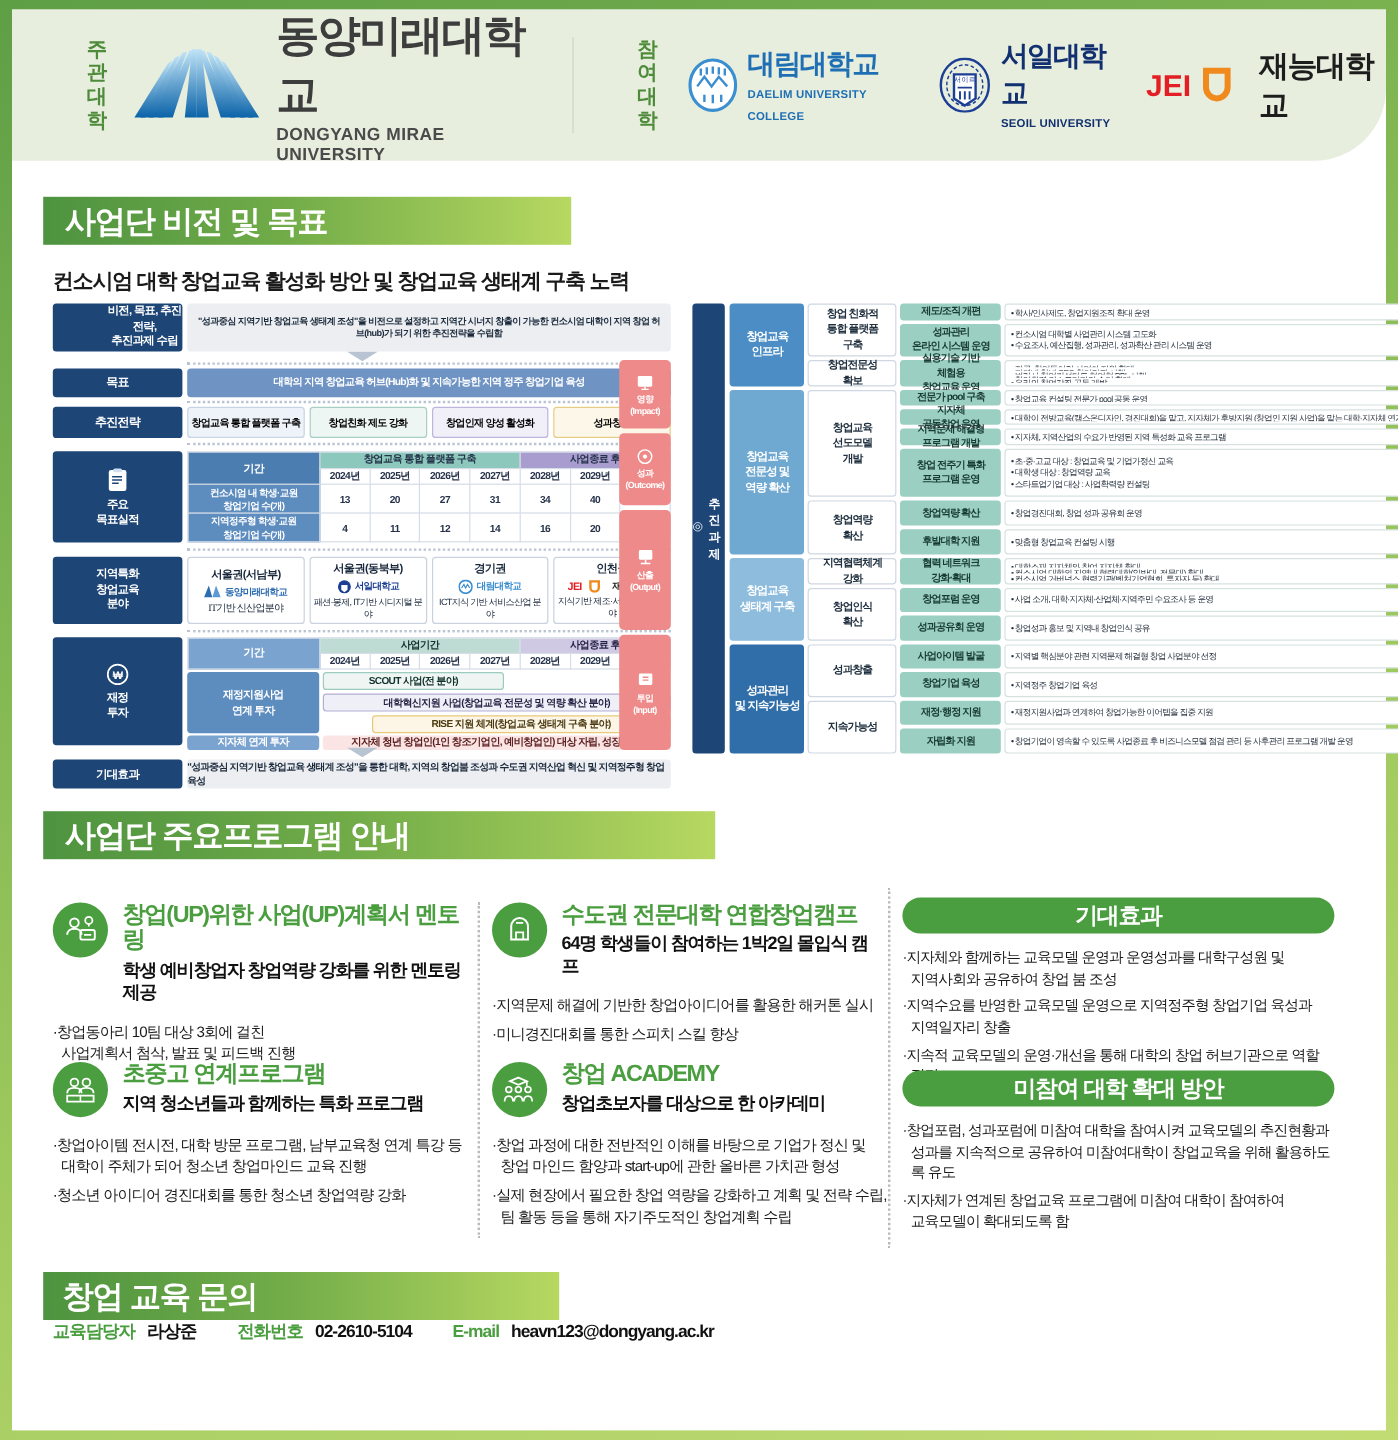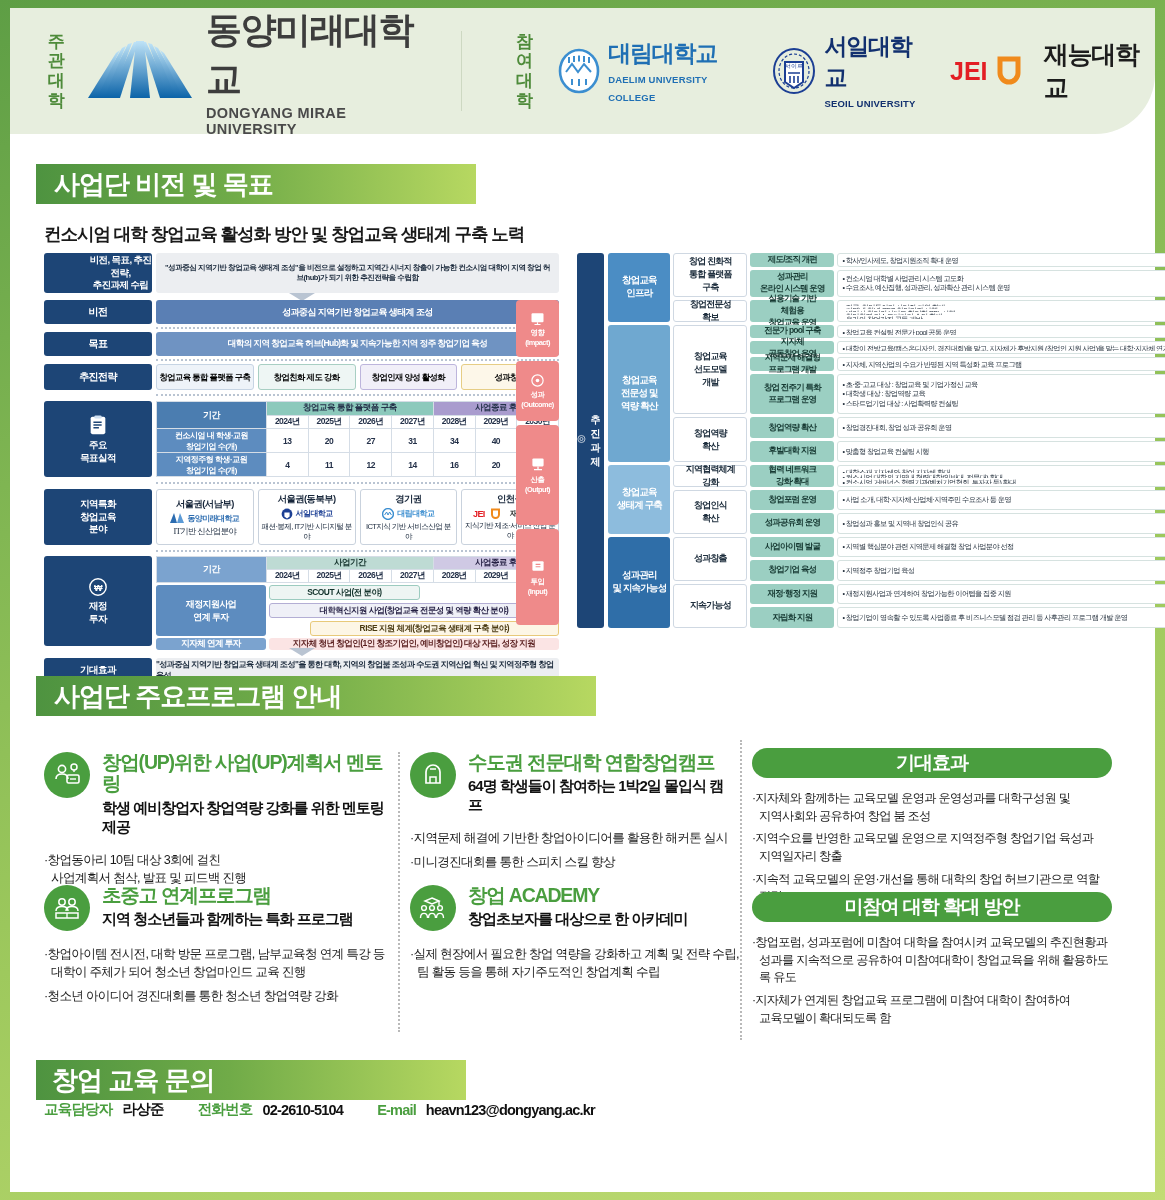--- a/index.html
+++ b/index.html
@@ -21,21 +21,21 @@
   #sheet {
     position: absolute; left: 10px; top: 8px; width: 1145px; height: 1184px;
     background: #ffffff;
     border-radius: 0 0 0 0;
   }
   
   .header {
     position: absolute; left: 10px; top: 8px; width: 1145px; height: 126px;
     background: #e7eede;
     border-radius: 0 0 60px 0;
-    display: flex; align-items: center;
+    display: flex; align-items: center; padding-left: 25px;
   }
   .hdr-badge {
     font-size: 17px; font-weight: bold; color: #4e8b3a; line-height: 1.15;
     text-align: center; margin-left: 30px; letter-spacing: -.5px;
   }
   .logo-dm { display: flex; align-items: center; margin-left: 14px; }
   .fan { width: 108px; height: 62px; position: relative; }
   .dm-name { margin-left: 12px; }
   .dm-kr { font-size: 36px; font-weight: bold; color: #3d3d3d; letter-spacing: -1.5px; }
   .dm-en { font-size: 14.5px; font-weight: bold; color: #4a4a4a; letter-spacing: .4px; margin-top: 1px;}
@@ -222,25 +222,20 @@
       <div style="flex:1;background:#eceef1;border-radius:3px;display:flex;align-items:center;
                   padding:3px 8px;font-size:7.6px;line-height:1.35;letter-spacing:-.5px;
                   color:#1b2a3c;text-align:center;font-weight:bold;">"성과중심 지역기반 창업교육 생태계 조성"을 비전으로 설정하고 지역간 시너지 창출이 가능한 컨소시엄 대학이 지역 창업 허브(hub)가 되기 위한 추진전략을 수립함</div>
     </div>
     <div style="height:6px;display:flex;justify-content:center;">
       <svg width="26" height="8" viewBox="0 0 26 8">
             <polygon points="0,0 26,0 13,8" fill="#b9c4d2"></polygon>
           </svg>
     </div>
 
-    <div style="display:flex;gap:4px;height:24px;margin-top:1px;">
-      <div class="rowlbl navy" style="width:108px;font-size:10px;">비전</div>
-      <div style="flex:1;background:#5a7fb4;color:#fff;border-radius:3px;display:flex;
-                  align-items:center;justify-content:center;font-size:9px;font-weight:bold;letter-spacing:-.6px;">성과중심 지역기반 창업교육 생태계 조성</div>
-    </div>
     <div class="dotline" style="margin:3px 0 3px 112px;"></div>
 
     <div style="display:flex;gap:4px;height:24px;">
       <div class="rowlbl navy" style="width:108px;font-size:10px;">목표</div>
       <div style="flex:1;background:#6f93c2;color:#fff;border-radius:3px;display:flex;
                   align-items:center;justify-content:center;font-size:8.6px;font-weight:bold;letter-spacing:-.6px;">대학의 지역 창업교육 허브(Hub)화 및 지속가능한 지역 정주 창업기업 육성</div>
     </div>
     <div class="dotline" style="margin:3px 0 3px 112px;"></div>
 
     <div style="display:flex;gap:4px;height:26px;">
@@ -760,20 +755,22 @@
         <circle cx="22" cy="14" r="2.4" fill="none" stroke="#fff" stroke-width="1.4"></circle>
         <path d="M2.5 24c0-3 1.6-4.6 3.5-4.6S9.5 21 9.5 24M10.5 24c0-3 1.6-4.6 3.5-4.6S17.5 21 17.5 24M18.5 24c0-3 1.6-4.6 3.5-4.6S25.5 21 25.5 24" fill="none" stroke="#fff" stroke-width="1.4"></path>
       </svg>
     </div>
     <div>
       <div class="pc-t1">창업 ACADEMY</div>
       <div class="pc-t2">창업초보자를 대상으로 한 아카데미</div>
     </div>
   </div>
   <div class="pc-body">
+    <div class="pc-li" style="white-space:pre-line">·<span>창업 과정에 대한 전반적인 이해를 바탕으로 기업가 정신 및
+창업 마인드 함양과 start-up에 관한 올바른 가치관 형성</span></div>
     <div class="pc-li" style="white-space:pre-line">·<span>실제 현장에서 필요한 창업 역량을 강화하고 계획 및 전략 수립,
 팀 활동 등을 통해 자기주도적인 창업계획 수립</span></div>
   </div>
 </div>
 
 <div class="vsep" style="left:398px;top:752px;height:280px;"></div>
 <div class="vsep" style="left:740px;top:740px;height:300px;"></div>
 
 <div style="position:absolute;left:752px;top:748px;width:360px;">
   <div class="pill">기대효과</div>

